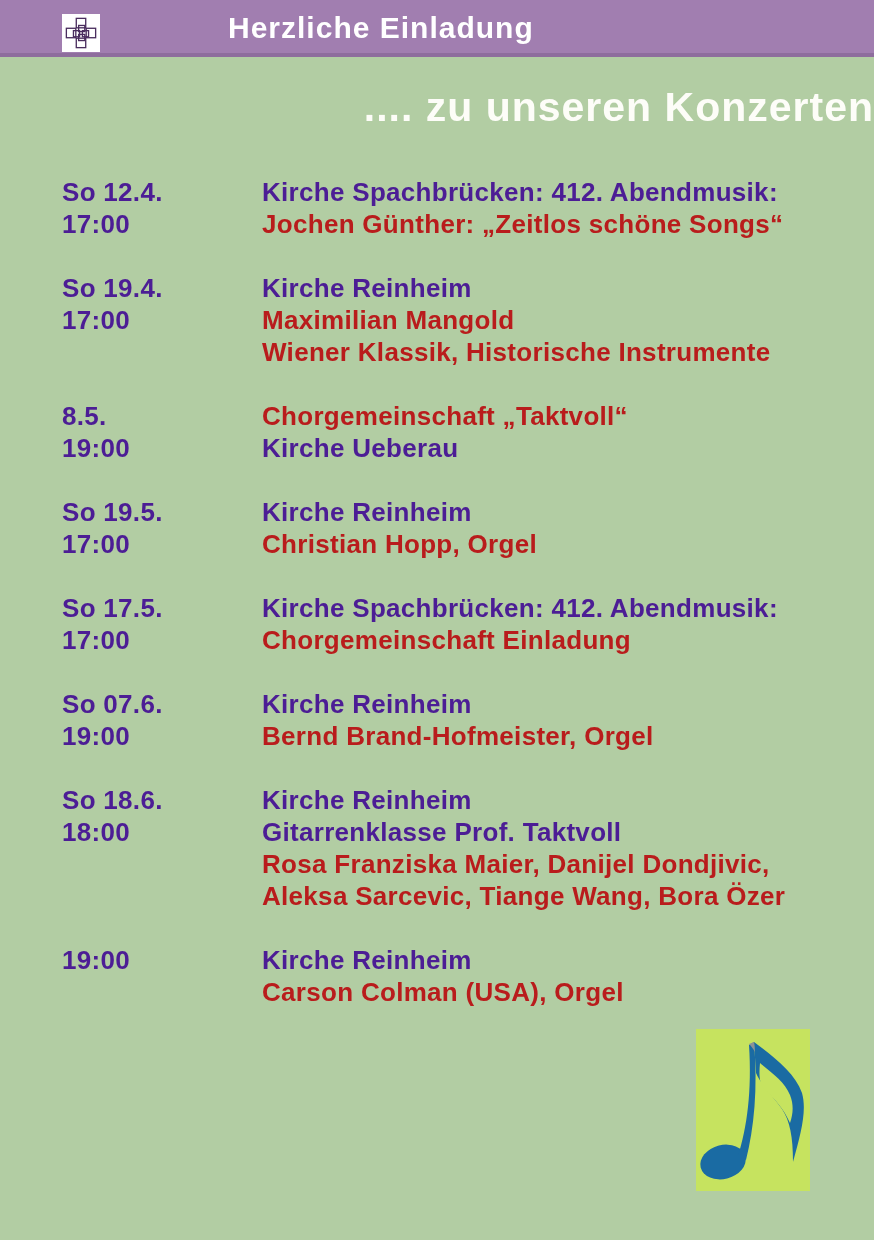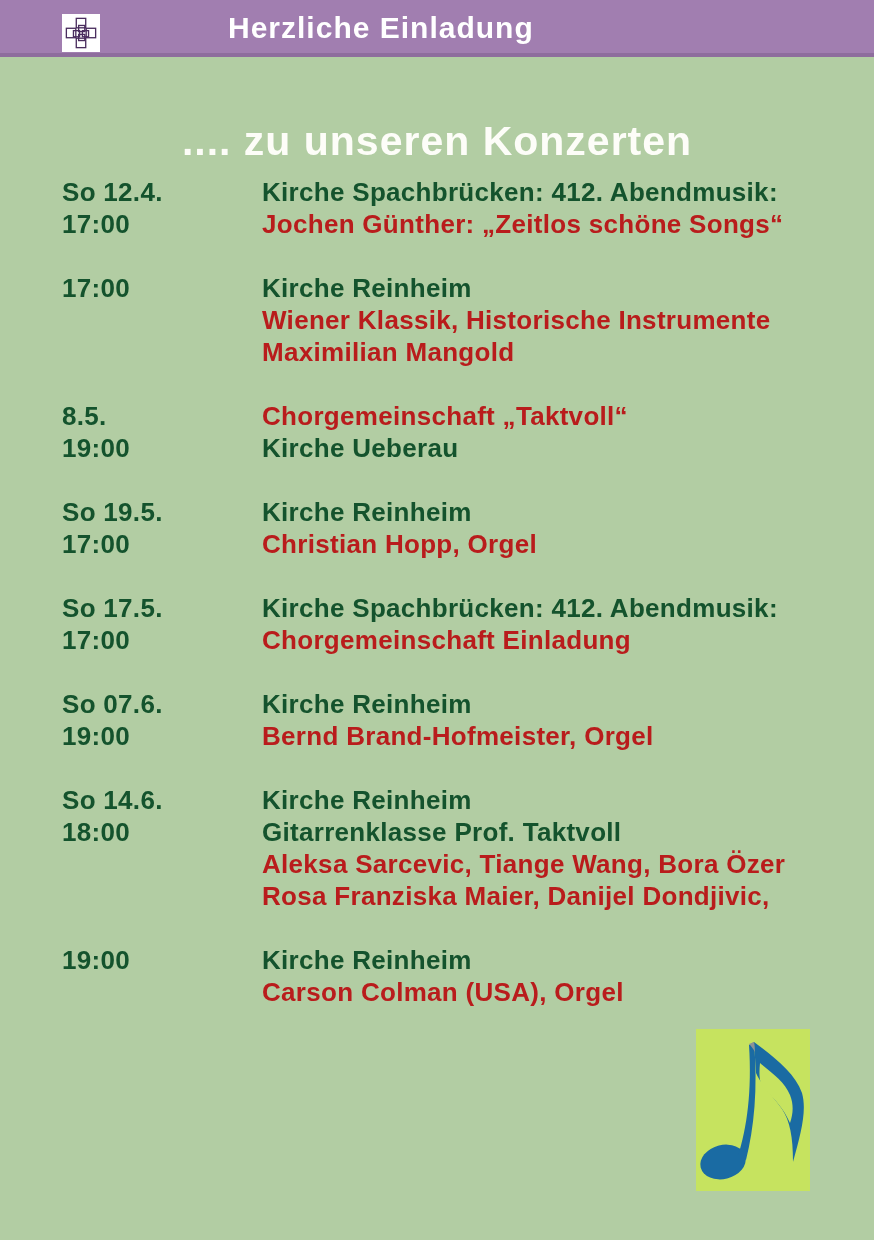--- a/index.html
+++ b/index.html
@@ -37,46 +37,45 @@
     font-size: 30px;
     color: #ffffff;
     letter-spacing: 1px;
     white-space: nowrap;
   }
   
   .page-title {
     position: absolute;
     top: 84px; left: 0;
     width: 100%;
-    text-align: center;
+    text-align: right;
     font-size: 41px;
     color: #fdfdf8;
     letter-spacing: 1px;
-    margin-top: 34px;
   }
   
   .concert-list {
     position: absolute;
     top: 176px;
     left: 62px;
     right: 30px;
   }
   .concert-row {
     display: flex;
     margin-bottom: 32px;
   }
   .col-date { width: 200px; flex: 0 0 200px; }
   .col-info { flex: 1 1 auto; }
   .line {
     font-size: 26px;
     line-height: 32px;
     letter-spacing: 0.3px;
     white-space: nowrap;
   }
-  .line.black { color: #14532d; }
+  .line.black { color: #4c1d95; }
   .line.purple { color: #b91c1c; }
   
   .note-box {
     position: absolute;
     left: 696px; top: 1029px;
     width: 114px; height: 162px;
     background: #c6e35f;
   }
   .note-box svg { display: block; width: 100%; height: 100%; }
 </style>
@@ -114,26 +113,27 @@
         <div class="line black">17:00</div>
       </div>
       <div class="col-info">
           <div class="line black">Kirche Spachbrücken: 412. Abendmusik:</div>
           <div class="line purple">Jochen Günther: „Zeitlos schöne Songs“</div>
         </div>
     </div>
 
     <div class="concert-row">
       <div class="col-date">
-        <div class="line black">17:00</div>
-      </div>
-      <div class="col-info">
-          <div class="line black">Kirche Reinheim</div>
+        <div class="line black">So 19.4.</div>
+        <div class="line black">17:00</div>
+      </div>
+      <div class="col-info">
+          <div class="line black">Kirche Reinheim</div>
+          <div class="line purple">Maximilian Mangold</div>
           <div class="line purple">Wiener Klassik, Historische Instrumente</div>
-          <div class="line purple">Maximilian Mangold</div>
         </div>
     </div>
 
     <div class="concert-row">
       <div class="col-date">
         <div class="line black">8.5.</div>
         <div class="line black">19:00</div>
       </div>
       <div class="col-info">
           <div class="line purple">Chorgemeinschaft „Taktvoll“</div>
@@ -169,28 +169,28 @@
         <div class="line black">19:00</div>
       </div>
       <div class="col-info">
           <div class="line black">Kirche Reinheim</div>
           <div class="line purple">Bernd Brand-Hofmeister, Orgel</div>
         </div>
     </div>
 
     <div class="concert-row">
       <div class="col-date">
-        <div class="line black">So 14.6.</div>
+        <div class="line black">So 18.6.</div>
         <div class="line black">18:00</div>
       </div>
       <div class="col-info">
           <div class="line black">Kirche Reinheim</div>
           <div class="line black">Gitarrenklasse Prof. Taktvoll</div>
+          <div class="line purple">Rosa Franziska Maier, Danijel Dondjivic,</div>
           <div class="line purple">Aleksa Sarcevic, Tiange Wang, Bora Özer</div>
-          <div class="line purple">Rosa Franziska Maier, Danijel Dondjivic,</div>
         </div>
     </div>
 
     <div class="concert-row">
       <div class="col-date">
         <div class="line black">19:00</div>
       </div>
       <div class="col-info">
           <div class="line black">Kirche Reinheim</div>
           <div class="line purple">Carson Colman (USA), Orgel</div>

